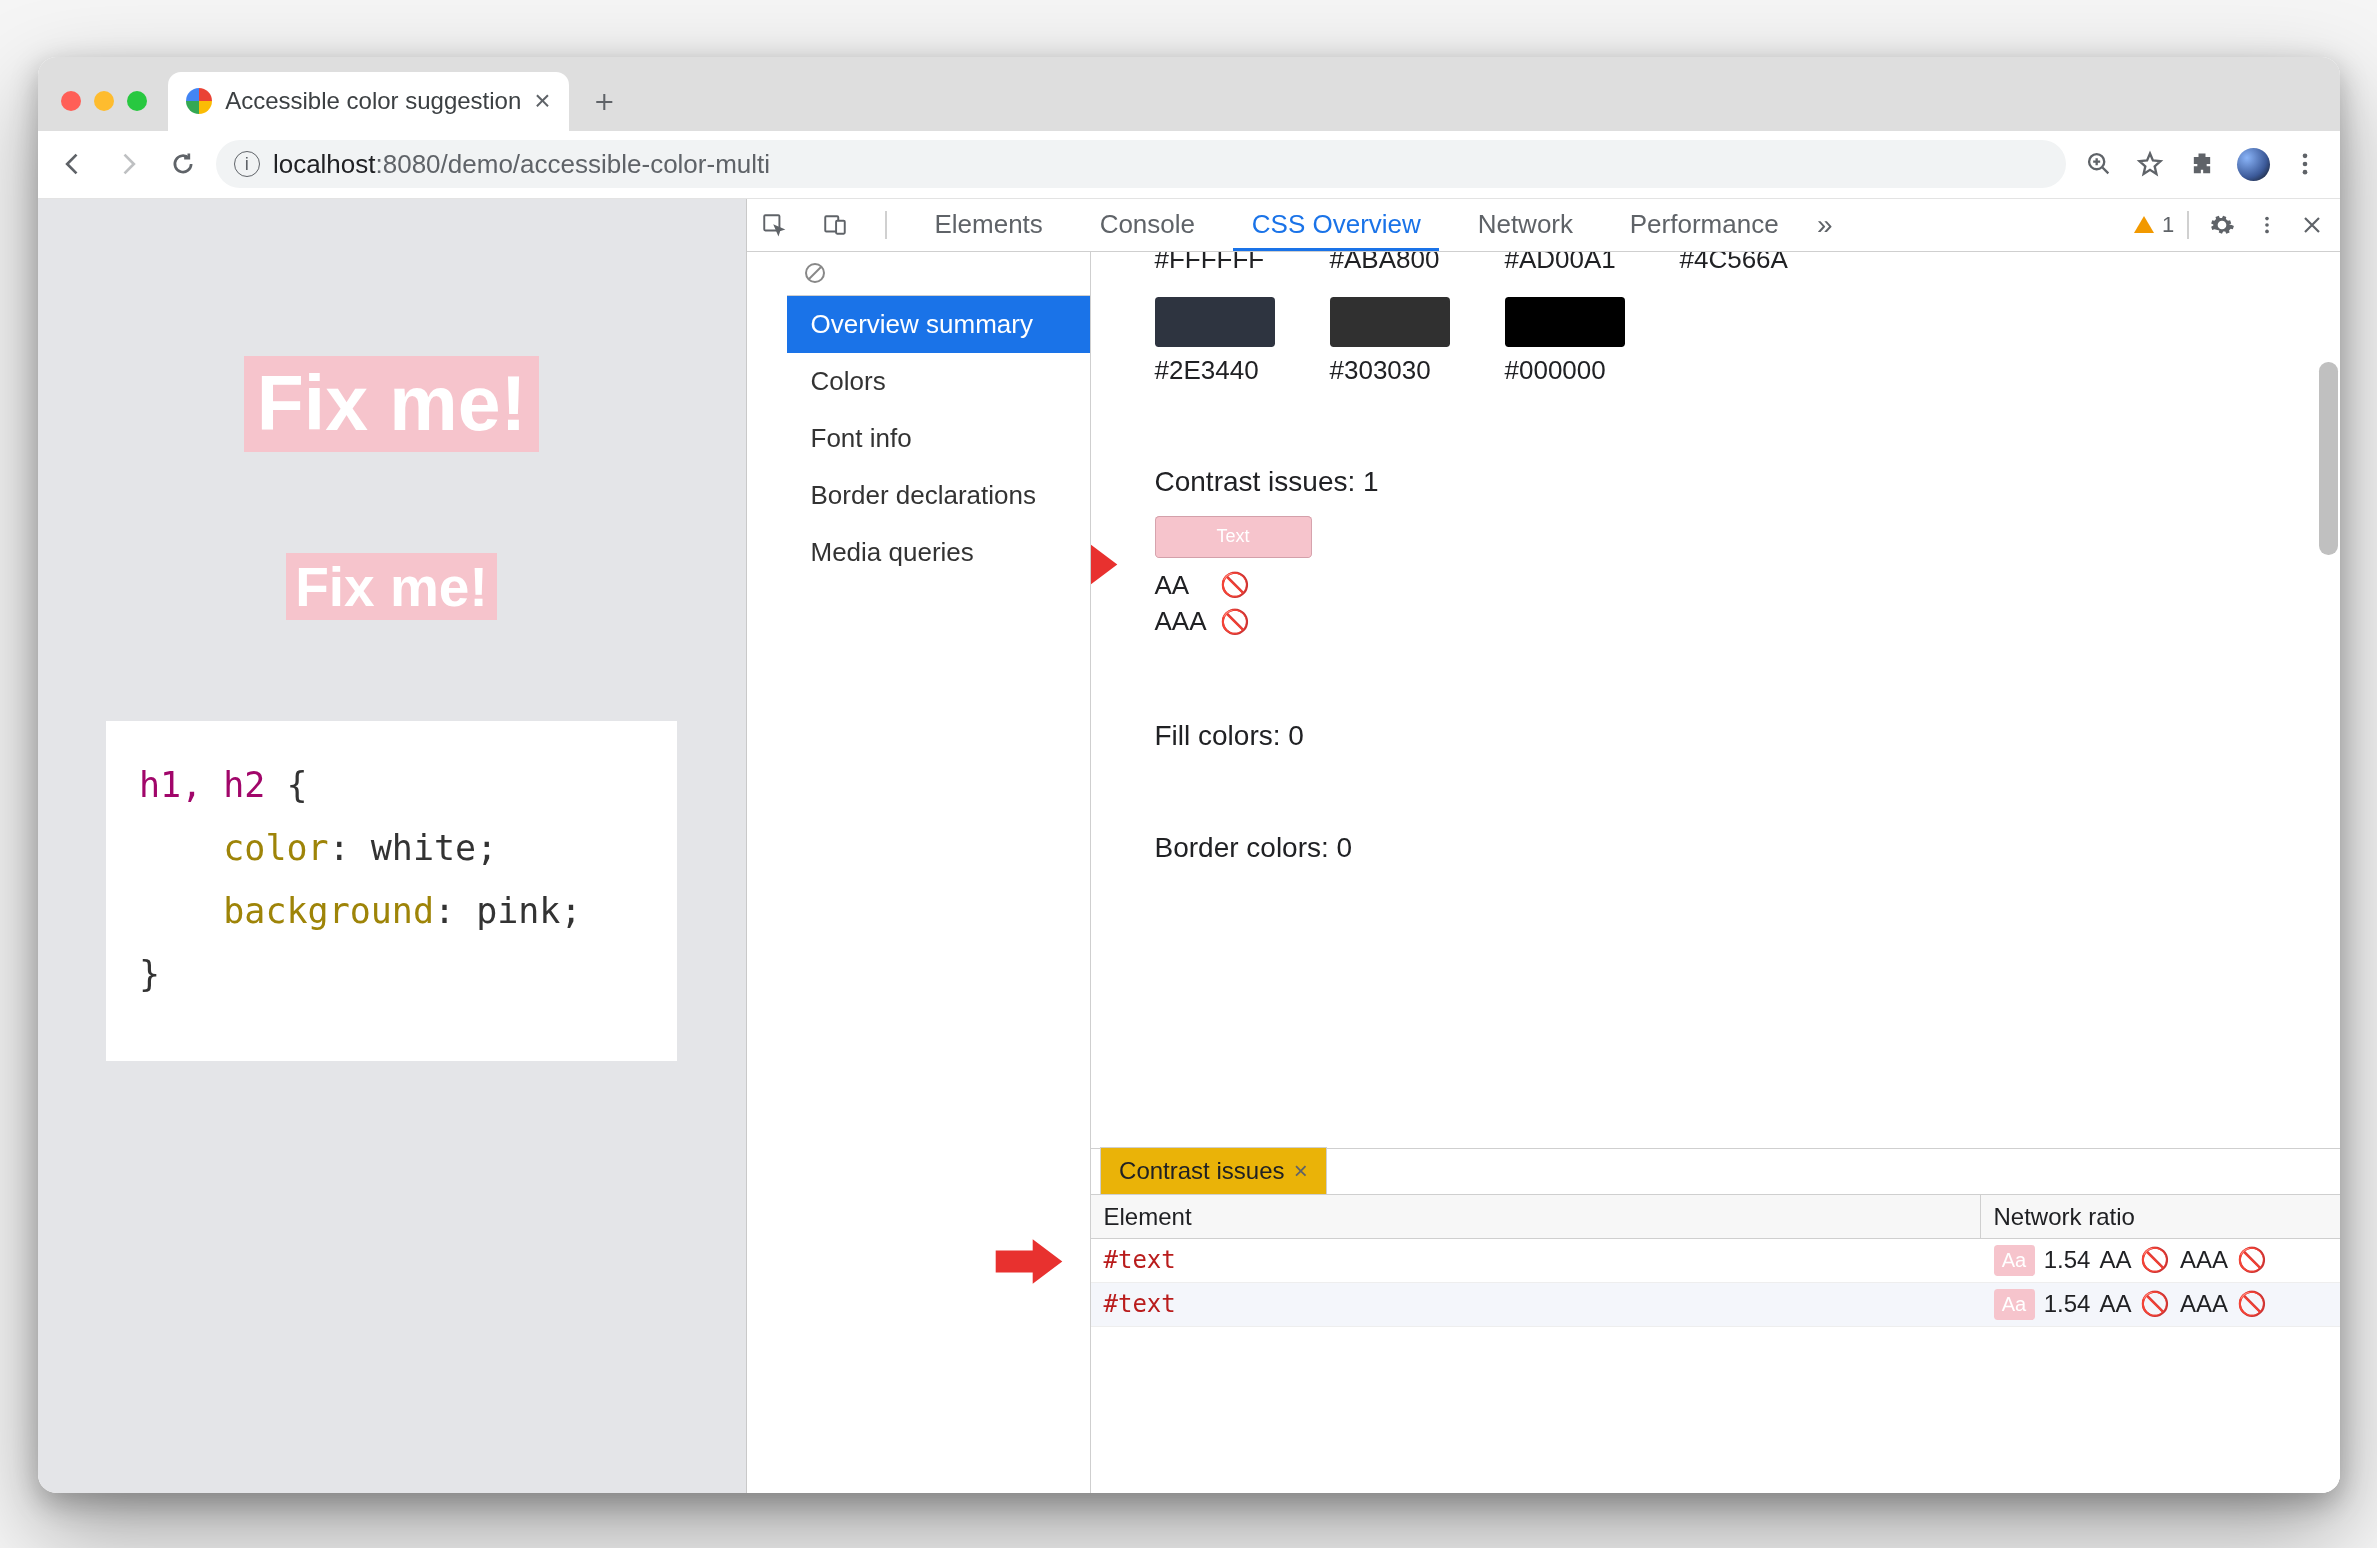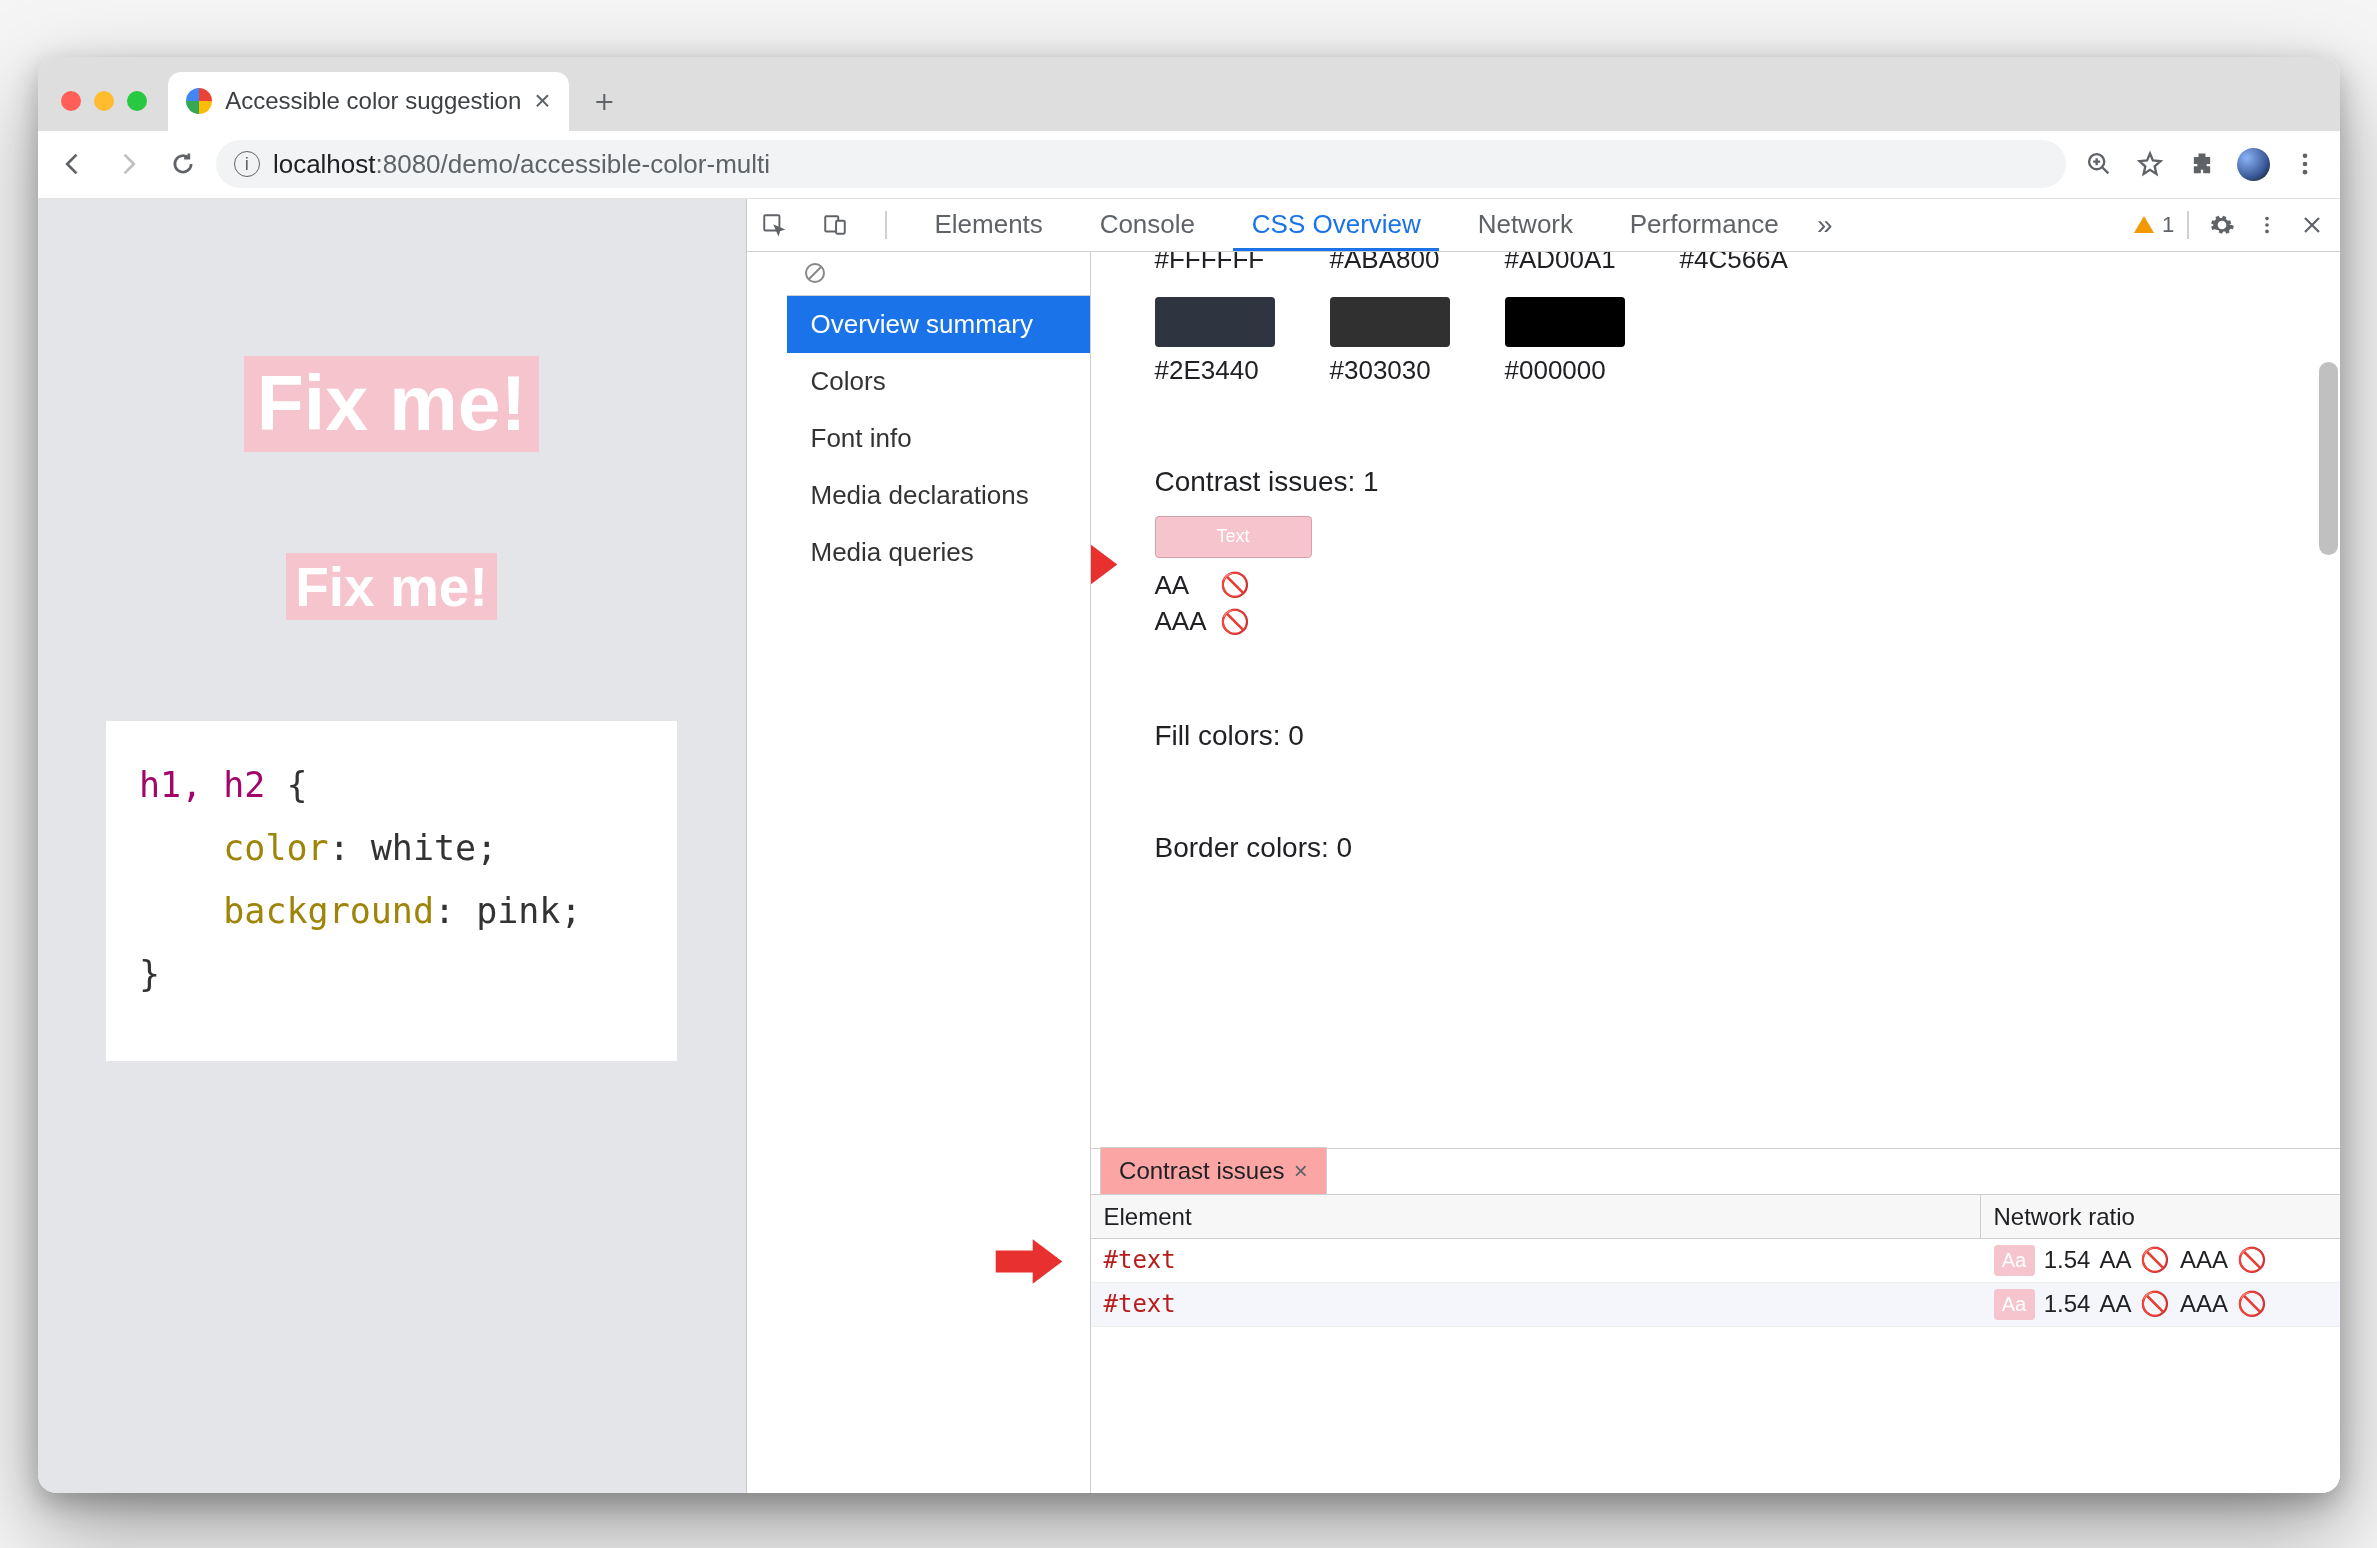--- a/index.html
+++ b/index.html
@@ -173,21 +173,21 @@
   .swatch{width:120px;height:50px;border-radius:3.7px;}
   .lblrow{display:flex;gap:55px;margin-top:7.4px;font-size:26px;}
   .section-h{font-size:28px;margin-top:80px;}
   .textswatch{display:inline-flex;align-items:center;justify-content:center;background:var(--pink);color:#fff;border-radius:4.6px;width:157px;height:42px;font-size:18px;margin-top:18.4px;box-shadow:0 0 0 0.9px #d3a0aa inset;}
   .aa-grid{margin-top:9.2px;font-size:26px;line-height:1.4;}
   .aa-grid .row{display:flex;gap:11px;align-items:center;}
   .no-icon{color:#e8312f;font-size:24px;}
   
   .bottom-panel{border-top:0.9px solid var(--divider);display:flex;flex-direction:column;background:#fff;}
   .bp-tabbar{height:46px;border-bottom:0.9px solid var(--divider);display:flex;align-items:flex-end;}
-  .bp-tab{padding:9.2px 18.4px;border:0.9px solid var(--divider);border-bottom:none;background:#fca5a5;border-radius:0;display:flex;align-items:center;gap:9.2px;font-size:24px;margin-left:9.2px;}
+  .bp-tab{padding:9.2px 18.4px;border:0.9px solid var(--divider);border-bottom:none;background:#eab308;border-radius:0;display:flex;align-items:center;gap:9.2px;font-size:24px;margin-left:9.2px;}
   .bp-tab .x{color:#5f6368;}
   .bp-head{display:flex;border-bottom:0.9px solid var(--divider);font-size:24px;background:#f7f7f7;}
   .bp-head .col-el{flex:1;padding:7.4px 13px;border-right:0.9px solid var(--divider);}
   .bp-head .col-cr{flex:0 0 359px;padding:7.4px 13px;}
   .bp-row{display:flex;border-bottom:0.9px solid #eee;font-size:24px;align-items:center;}
   .bp-row .col-el{flex:1;padding:7.4px 13px;color:#b91c1c;font-family:ui-monospace,Menlo,monospace;}
   .bp-row .col-cr{flex:0 0 359px;padding:5.5px 13px;display:flex;align-items:center;gap:9.2px;}
   .bp-row .aa-sw{width:41px;height:31px;background:var(--pink);color:#fff;font-size:20px;display:flex;align-items:center;justify-content:center;border-radius:3.7px;}
   .bp-row:nth-child(even){background:#f4f6fb;}
   
@@ -334,21 +334,21 @@
         <div class="cssov-side">
           <div class="side-top">
             <svg width="24" height="24" viewBox="0 0 24 24" fill="none" stroke="#888" stroke-width="2">
                 <circle cx="12" cy="12" r="9"></circle>
                 <path d="M6 18 L18 6"></path>
               </svg>
           </div>
           <div class="side-item selected">Overview summary</div>
           <div class="side-item">Colors</div>
           <div class="side-item">Font info</div>
-          <div class="side-item">Media declarations</div>
+          <div class="side-item">Border declarations</div>
           <div class="side-item">Media queries</div>
         </div>
 
         <div class="cssov-main">
           <div class="ov-content">
             <div class="colorrow">
               <div class="colorhex" style="width:120px;">#FFFFFF</div>
               <div class="colorhex" style="width:120px;">#ABA800</div>
               <div class="colorhex" style="width:120px;">#AD00A1</div>
               <div class="colorhex" style="width:120px;">#4C566A</div>

